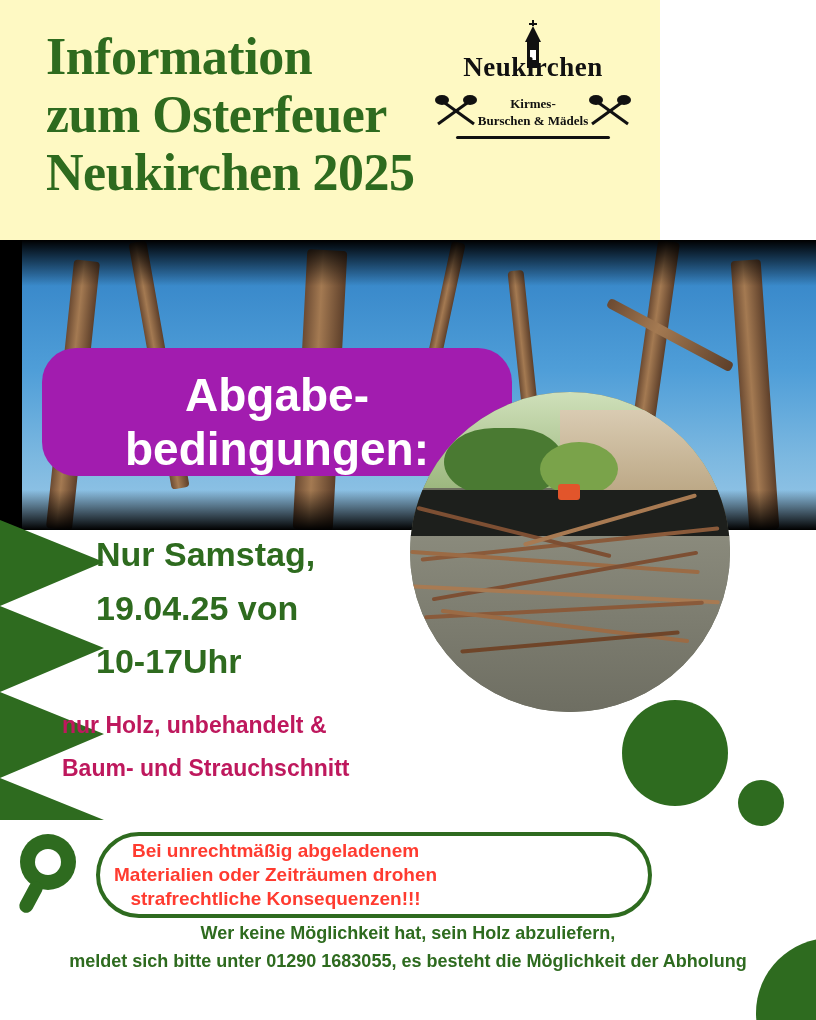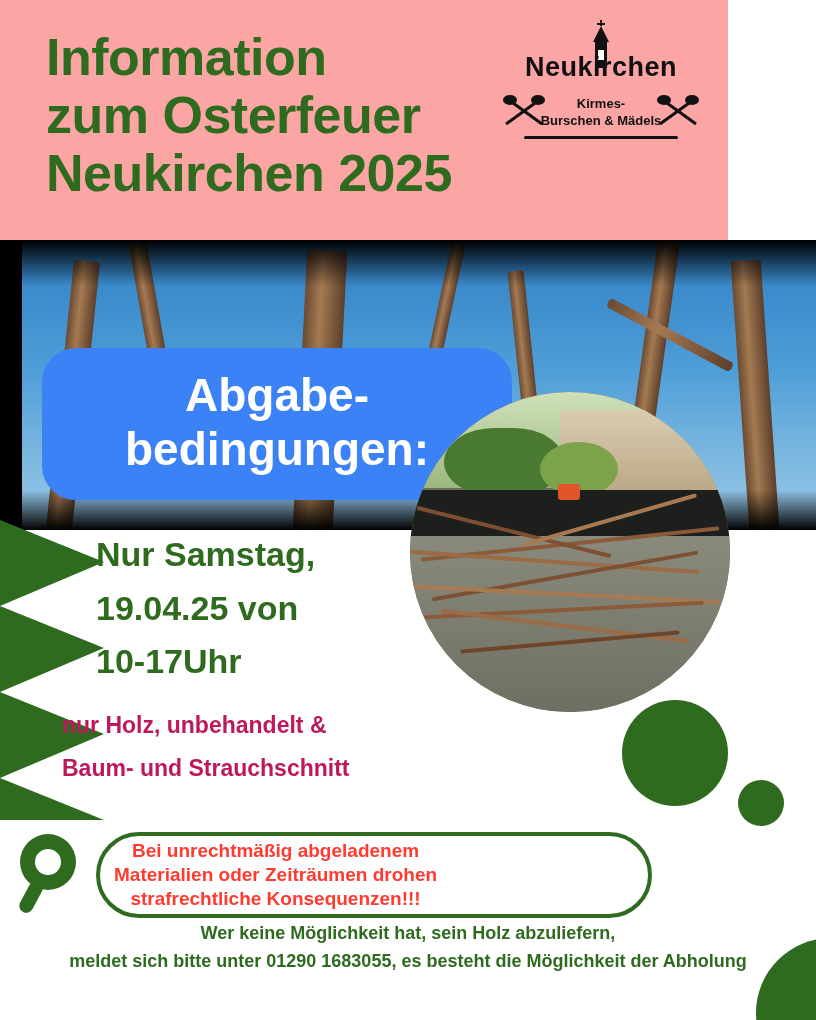--- a/index.html
+++ b/index.html
@@ -19,23 +19,24 @@
     width: 816px;
     height: 1020px;
     background: #ffffff;
     overflow: hidden;
   }
 
   
   .header {
     position: absolute;
     left: 0; top: 0;
-    width: 728px;
+    width: 660px;
     height: 240px;
-    background: #fca5a5;
+    background: #fef9c3;
+    font-family: Liberation Serif, serif;
   }
   .title-block {
     position: absolute;
     left: 46px;
     top: 28px;
     width: 580px;
   }
   .title-line {
     color: #2e6b1f;
     font-weight: bold;
@@ -138,22 +139,22 @@
     left: 0; top: 0; width: 22px; height: 290px;
     background: #000;
   }
 
   
   .bubble {
     position: absolute;
     left: 42px;
     top: 348px;
     width: 470px;
-    height: 152px;
-    background: #3b82f6;
+    height: 128px;
+    background: #a21caf;
     border-radius: 34px;
     z-index: 6;
   }
   .bubble-tail {
     position: absolute;
     left: 452px;
     top: 398px;
     width: 0; height: 0;
     border-top: 34px solid #2e6b1f;
     border-right: 60px solid transparent;

